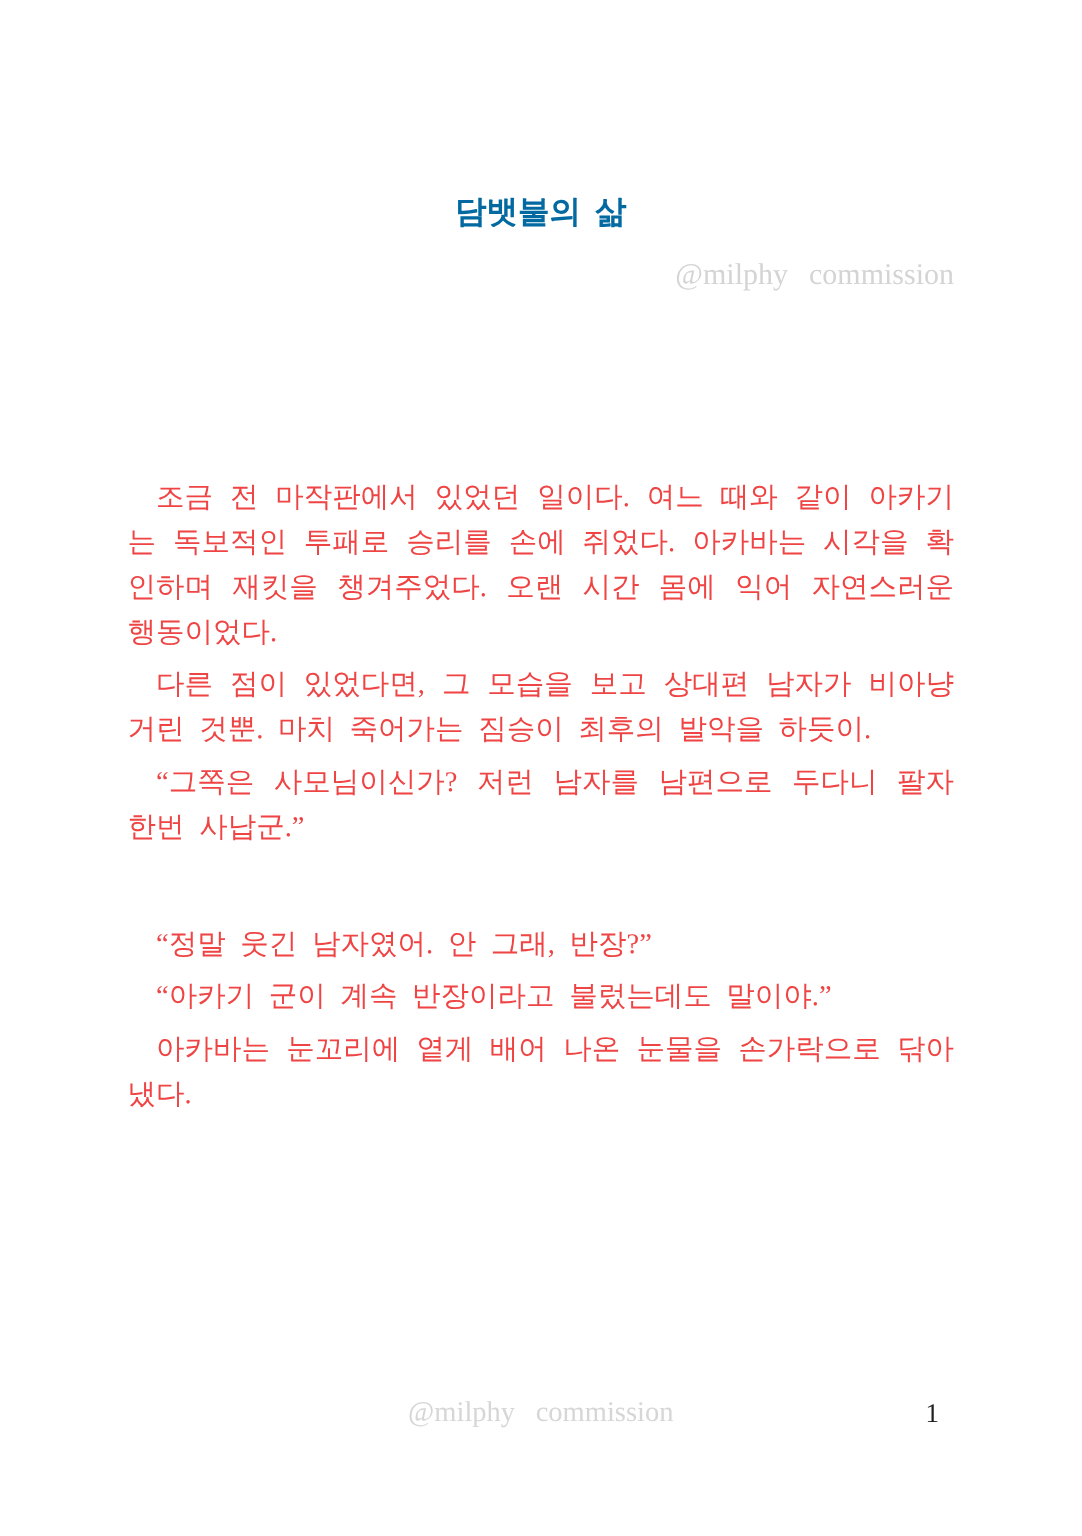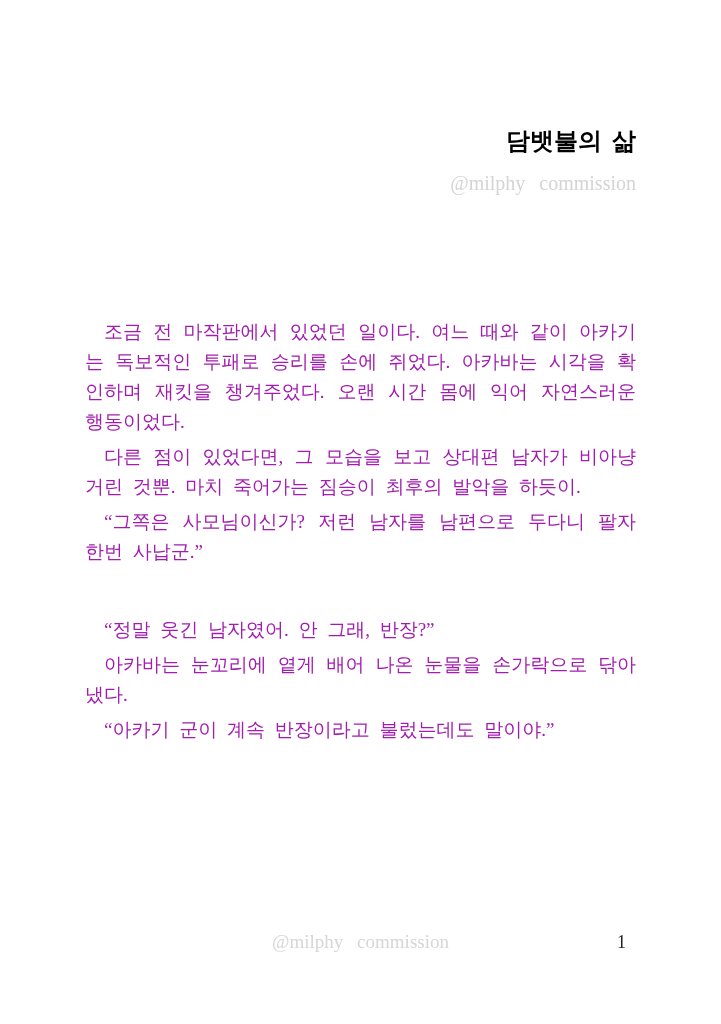--- a/index.html
+++ b/index.html
@@ -16,39 +16,40 @@
     overflow: hidden;
   }
   .header {
     position: absolute;
     top: 127px;
     left: 85px;
     right: 85px;
     text-align: right;
   }
   .doc-title {
-    font-size: 24px;
+    font-size: 21px;
     line-height: 28px;
     font-weight: 700;
-    color: #000000;
+    color: #0369a1;
     word-spacing: 4px;
+    text-align: center;
   }
   .doc-subtitle {
     margin-top: 16px;
     font-size: 20px;
     line-height: 24px;
     color: #d4d4d4;
     word-spacing: 9px;
   }
   .content {
     position: absolute;
     top: 317px;
     left: 85px;
     width: 551px;
-    color: #a21caf;
+    color: #ef4444;
     font-size: 19px;
     line-height: 30px;
   }
   .content p {
     margin: 0 0 5px 0;
     text-align: justify;
     text-indent: 19px;
     word-spacing: 5px;
   }
   .content p.scene-break {
@@ -91,23 +92,23 @@
 
       <p>조금 전 마작판에서 있었던 일이다. 여느 때와 같이 아카기는 독보적인 투패로 승리를 손에 쥐었다. 아카바는 시각을 확인하며 재킷을 챙겨주었다. 오랜 시간 몸에 익어 자연스러운 행동이었다.</p>
 
       <p>다른 점이 있었다면, 그 모습을 보고 상대편 남자가 비아냥거린 것뿐. 마치 죽어가는 짐승이 최후의 발악을 하듯이.</p>
 
       <p>“그쪽은 사모님이신가? 저런 남자를 남편으로 두다니 팔자 한번 사납군.”</p>
 
       <p class="scene-break">“정말 웃긴 남자였어. 안 그래, 반장?”</p>
 
 
+      <p>“아카기 군이 계속 반장이라고 불렀는데도 말이야.”</p>
+
       <p>아카바는 눈꼬리에 옅게 배어 나온 눈물을 손가락으로 닦아냈다.</p>
-
-      <p>“아카기 군이 계속 반장이라고 불렀는데도 말이야.”</p>
 
     </div>
 
   <div class="footer">
     <div class="footer-credit">@milphy commission</div>
     <div class="page-number">1</div>
   </div>
 
 </div>
 

